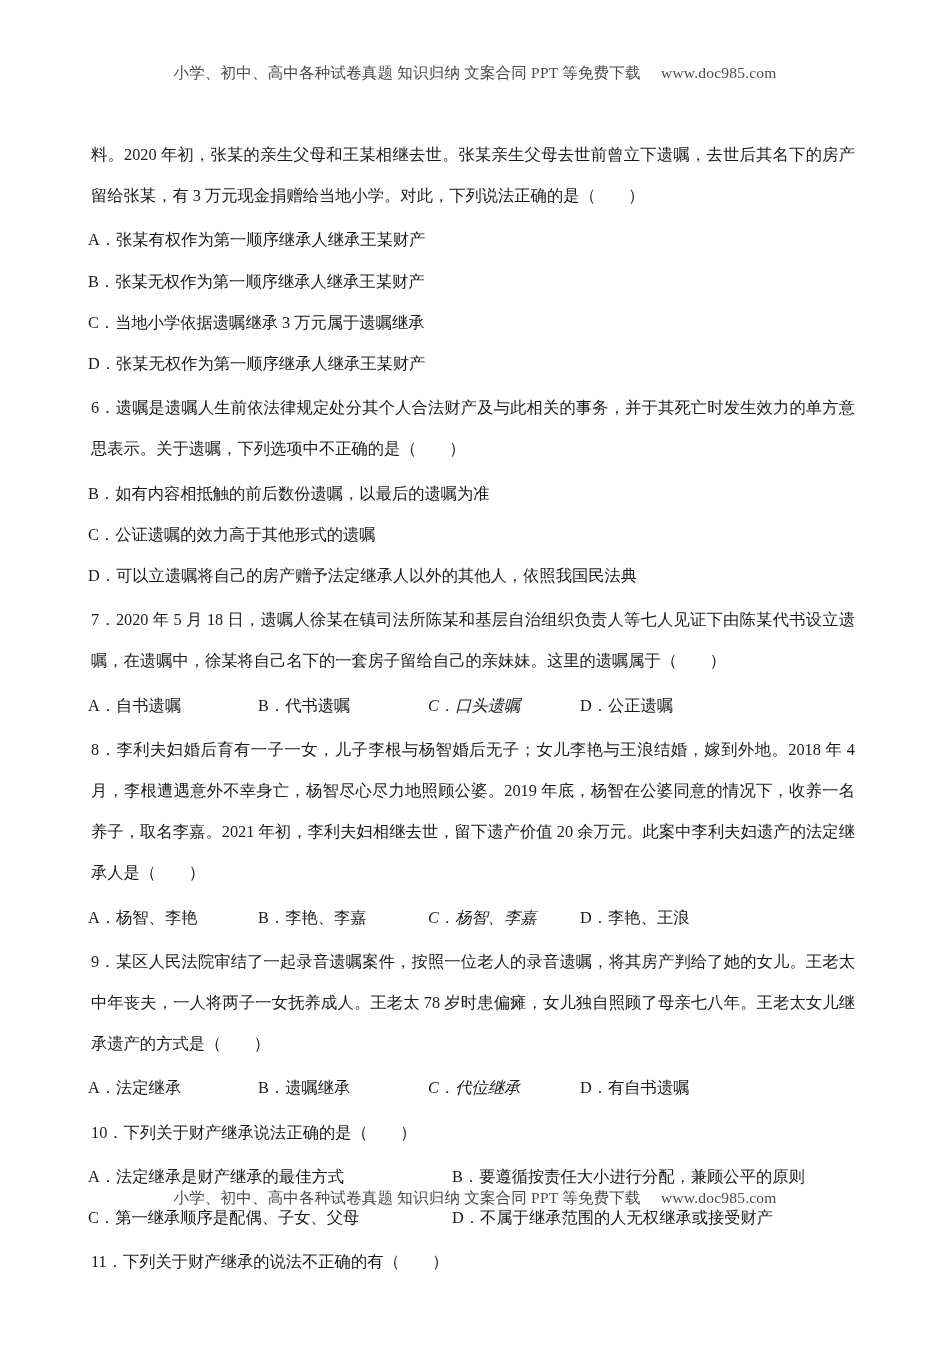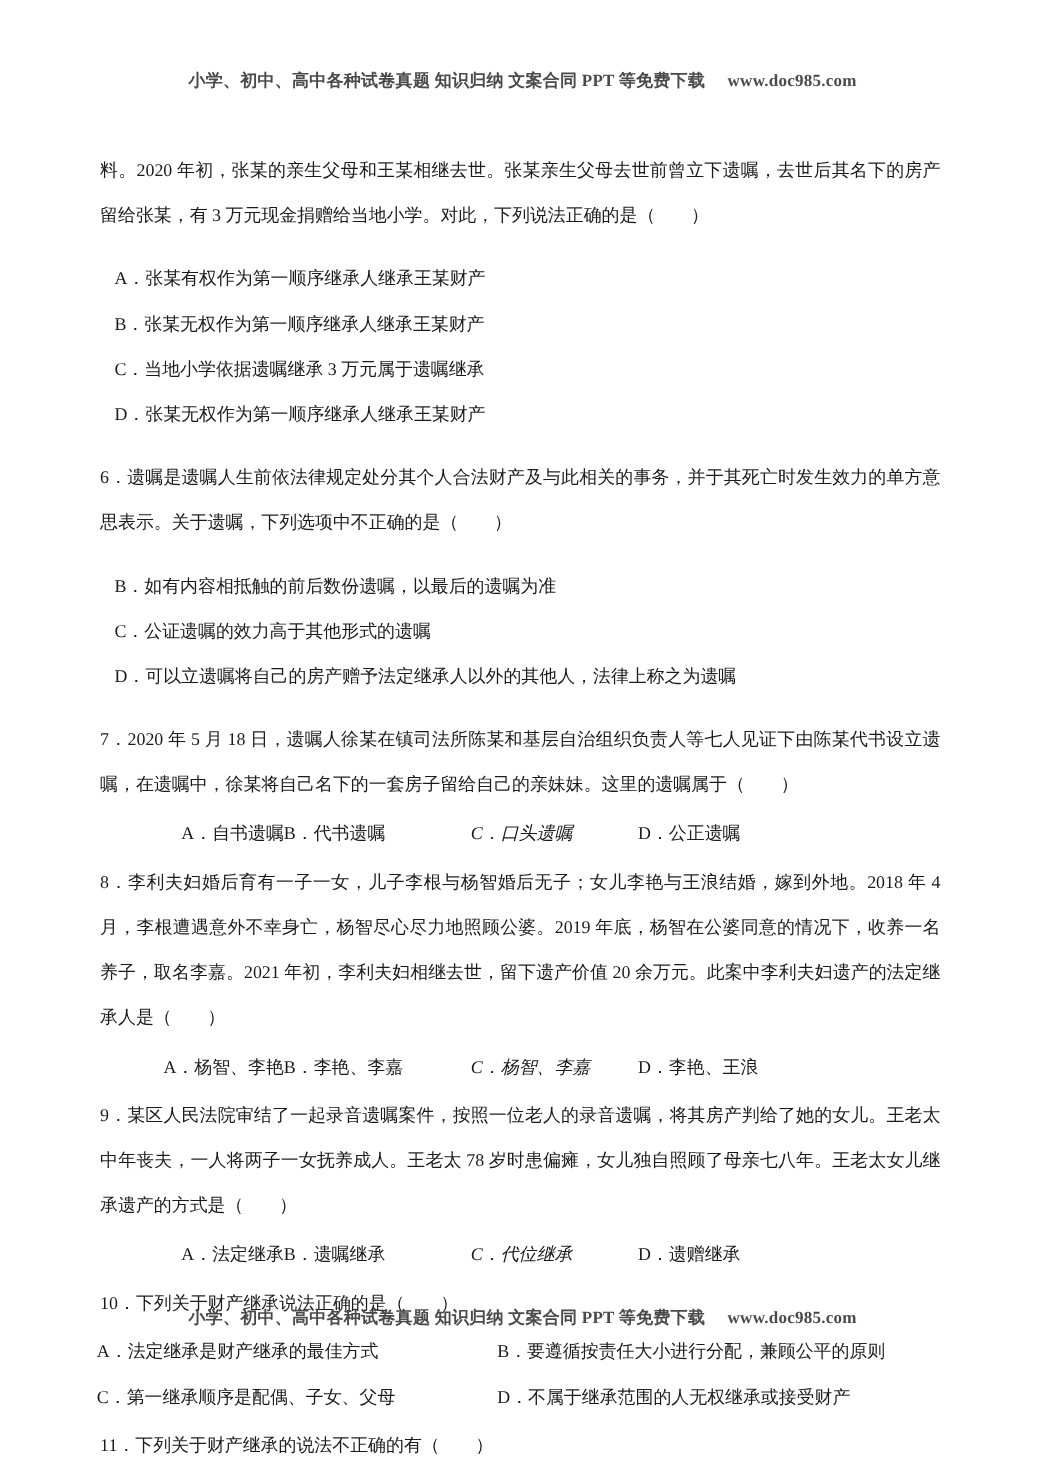--- a/index.html
+++ b/index.html
@@ -25,60 +25,59 @@
   .watermark {
     position: absolute;
     left: 0;
     width: 950px;
     text-align: center;
     font-size: 15.5px;
     color: #4a4a4a;
     letter-spacing: 0.2px;
     white-space: pre;
     font-family: "Liberation Serif", "DejaVu Serif", serif;
-    font-weight: bold;
   }
   .watermark.header { top: 63px; }
   .watermark.footer { top: 1188px; }
   .content {
     position: absolute;
     left: 88px;
     top: 131px;
     width: 770px;
   }
   .para {
     font-size: 16.3px;
     line-height: 41.2px;
     text-align: justify;
     text-justify: inter-ideograph;
     margin: 3px;
     color: #1a1a1a;
     letter-spacing: 0px;
   }
   .opt-block {
-    margin: 16px;
+    margin: 0;
   }
   .opt-line {
     font-size: 16.3px;
     line-height: 41.2px;
     margin: 0;
     white-space: nowrap;
     color: #1a1a1a;
   }
   .opt-row {
     display: flex;
     font-size: 16.3px;
     line-height: 41.2px;
     color: #1a1a1a;
   }
   .opt-row > .cell {
     white-space: nowrap;
   }
   
-  .opt-row.four > .cell:nth-child(1) { width: 170px; text-align: right; }
+  .opt-row.four > .cell:nth-child(1) { width: 170px; }
   .opt-row.four > .cell:nth-child(2) { width: 170px; }
   .opt-row.four > .cell:nth-child(3) { width: 152px; font-style: italic; }
   .opt-row.four > .cell:nth-child(4) { width: 170px; }
   
   .opt-row.two > .cell:nth-child(1) { width: 337px; }
   .opt-row.two > .cell:nth-child(2) { width: 400px; margin-left: 27px; }
 </style>
 </head>
 <body>
 
@@ -93,21 +92,21 @@
       <div class="opt-line">A．张某有权作为第一顺序继承人继承王某财产</div>
       <div class="opt-line">B．张某无权作为第一顺序继承人继承王某财产</div>
       <div class="opt-line">C．当地小学依据遗嘱继承 3 万元属于遗嘱继承</div>
       <div class="opt-line">D．张某无权作为第一顺序继承人继承王某财产</div>
     </div>
 
     <p class="para">6．遗嘱是遗嘱人生前依法律规定处分其个人合法财产及与此相关的事务，并于其死亡时发生效力的单方意思表示。关于遗嘱，下列选项中不正确的是（　　）</p>
     <div class="opt-block">
       <div class="opt-line">B．如有内容相抵触的前后数份遗嘱，以最后的遗嘱为准</div>
       <div class="opt-line">C．公证遗嘱的效力高于其他形式的遗嘱</div>
-      <div class="opt-line">D．可以立遗嘱将自己的房产赠予法定继承人以外的其他人，法律上称之为遗嘱</div>
+      <div class="opt-line">D．可以立遗嘱将自己的房产赠予法定继承人以外的其他人，依照我国民法典</div>
     </div>
 
     <p class="para">7．2020 年 5 月 18 日，遗嘱人徐某在镇司法所陈某和基层自治组织负责人等七人见证下由陈某代书设立遗嘱，在遗嘱中，徐某将自己名下的一套房子留给自己的亲妹妹。这里的遗嘱属于（　　）</p>
     <div class="opt-row four">
       <span class="cell">A．自书遗嘱</span>
       <span class="cell">B．代书遗嘱</span>
       <span class="cell">C．口头遗嘱</span>
       <span class="cell">D．公正遗嘱</span>
     </div>
 
@@ -117,21 +116,21 @@
       <span class="cell">B．李艳、李嘉</span>
       <span class="cell">C．杨智、李嘉</span>
       <span class="cell">D．李艳、王浪</span>
     </div>
 
     <p class="para">9．某区人民法院审结了一起录音遗嘱案件，按照一位老人的录音遗嘱，将其房产判给了她的女儿。王老太中年丧夫，一人将两子一女抚养成人。王老太 78 岁时患偏瘫，女儿独自照顾了母亲七八年。王老太女儿继承遗产的方式是（　　）</p>
     <div class="opt-row four">
       <span class="cell">A．法定继承</span>
       <span class="cell">B．遗嘱继承</span>
       <span class="cell">C．代位继承</span>
-      <span class="cell">D．遗赠继承</span>
+      <span class="cell">D．有自书遗嘱</span>
     </div>
 
     <p class="para">10．下列关于财产继承说法正确的是（　　）</p>
     <div class="opt-row two">
       <span class="cell">A．法定继承是财产继承的最佳方式</span>
       <span class="cell">B．要遵循按责任大小进行分配，兼顾公平的原则</span>
     </div>
     <div class="opt-row two">
       <span class="cell">C．第一继承顺序是配偶、子女、父母</span>
       <span class="cell">D．不属于继承范围的人无权继承或接受财产</span>

